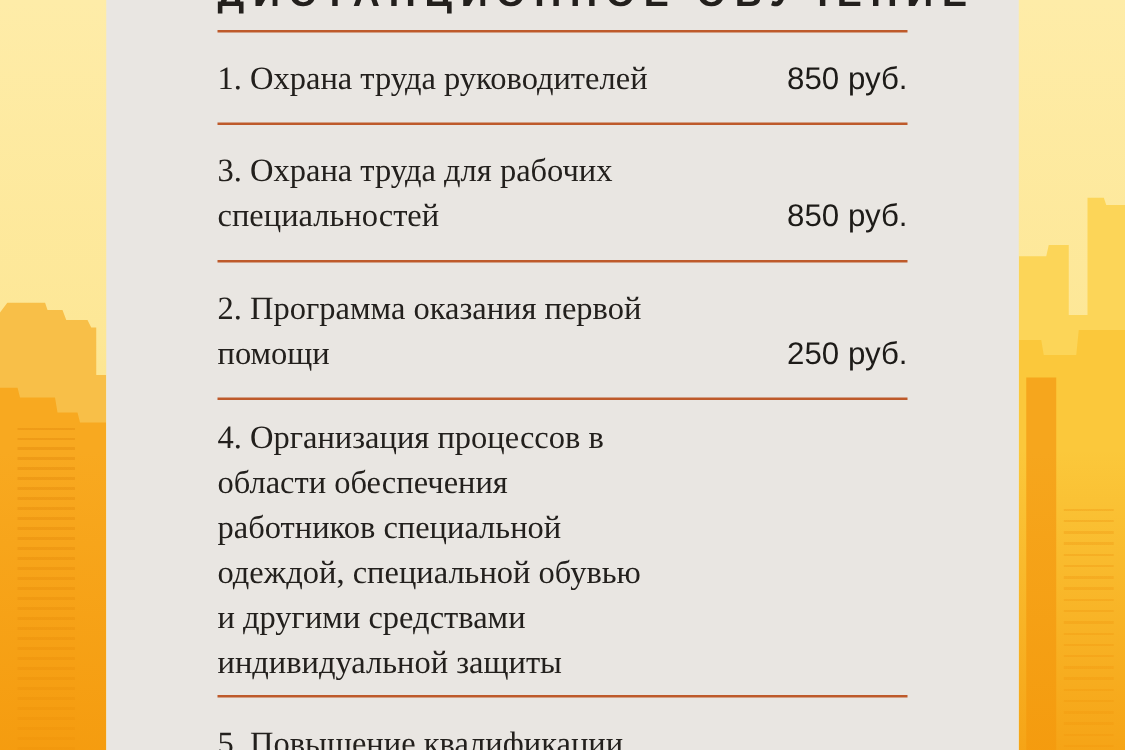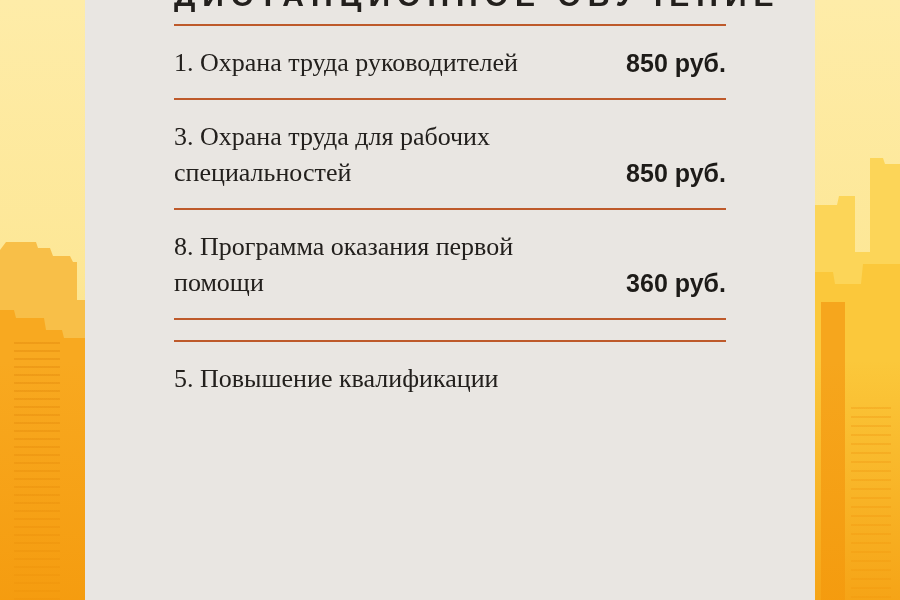--- a/index.html
+++ b/index.html
@@ -92,21 +92,21 @@
     border-bottom: 2px solid #be5a2b;
   }
   .row .label {
     font-size: 26px;
     line-height: 36px;
     color: #23201d;
     white-space: pre-line;
   }
   .row .price {
     font-family: "Liberation Sans", sans-serif;
-    font-weight: bold;
+    font-weight: normal;
     font-size: 25px;
     line-height: 36px;
     color: #1d1b18;
     white-space: nowrap;
     padding-left: 16px;
   }
   .row-3 { padding-top: 12px; padding-bottom: 8px; }
   .row-4 { border-bottom: none; padding-bottom: 40px; }
 </style>
 </head>
@@ -140,26 +140,32 @@
     <div class="price">850 руб.</div>
   </div>
 
   <div class="row row-1">
     <div class="label">3. Охрана труда для рабочих
 специальностей</div>
     <div class="price">850 руб.</div>
   </div>
 
   <div class="row row-2">
-    <div class="label">8. Программа оказания первой
+    <div class="label">2. Программа оказания первой
 помощи</div>
-    <div class="price">360 руб.</div>
+    <div class="price">250 руб.</div>
   </div>
 
   <div class="row row-3">
+    <div class="label">4. Организация процессов в
+области обеспечения
+работников специальной
+одеждой, специальной обувью
+и другими средствами
+индивидуальной защиты</div>
   </div>
 
   <div class="row row-4">
     <div class="label">5. Повышение квалификации</div>
     <div class="price"></div>
   </div>
 </div>
     </div>
   </div>
 

